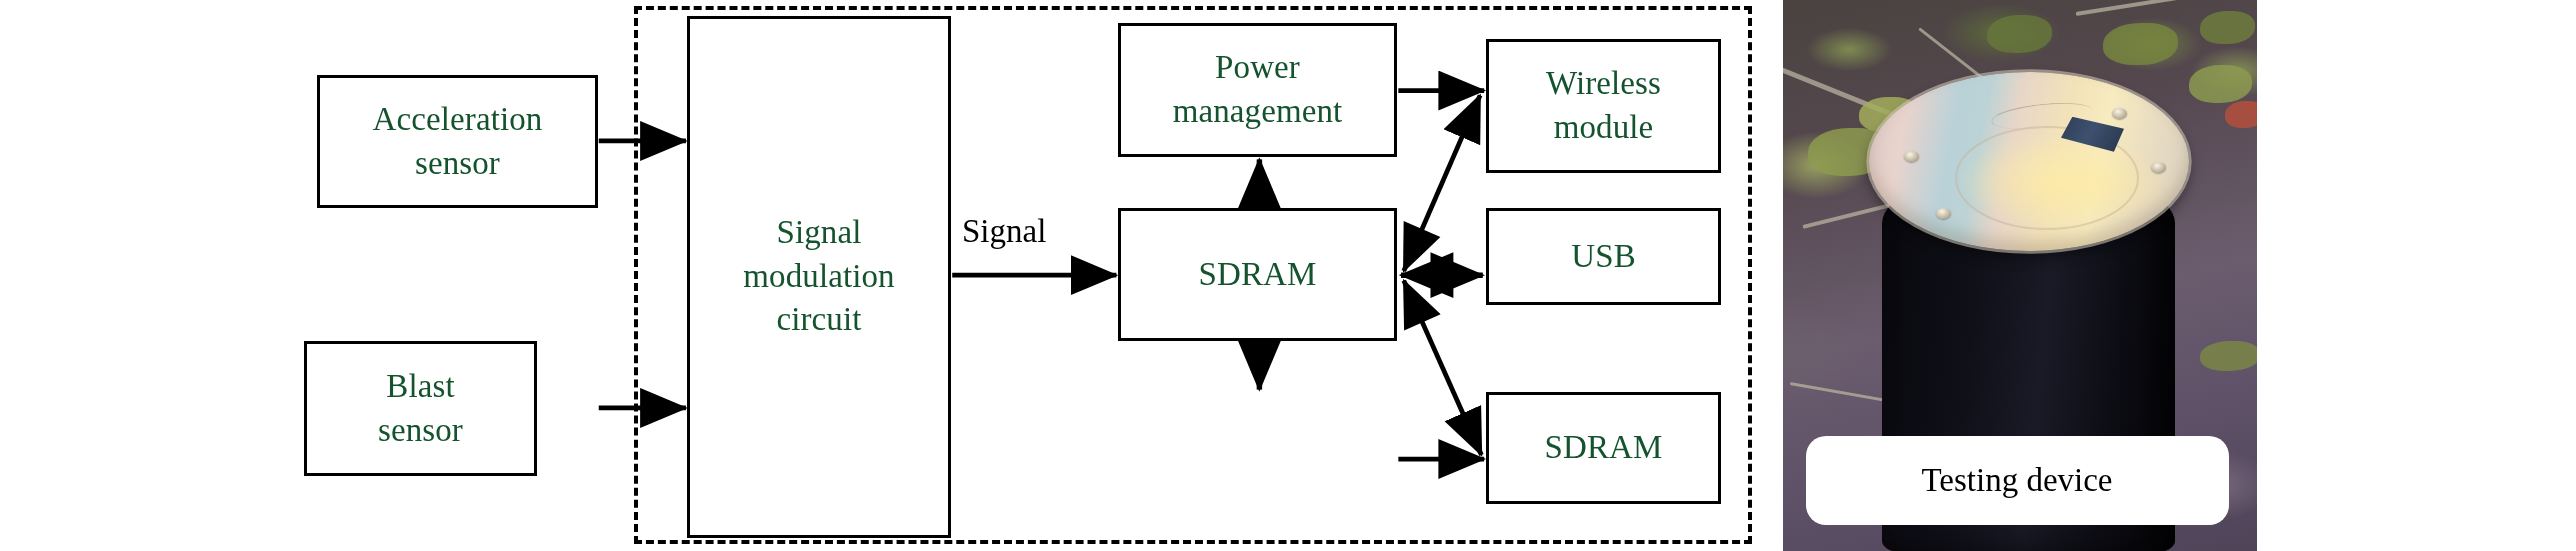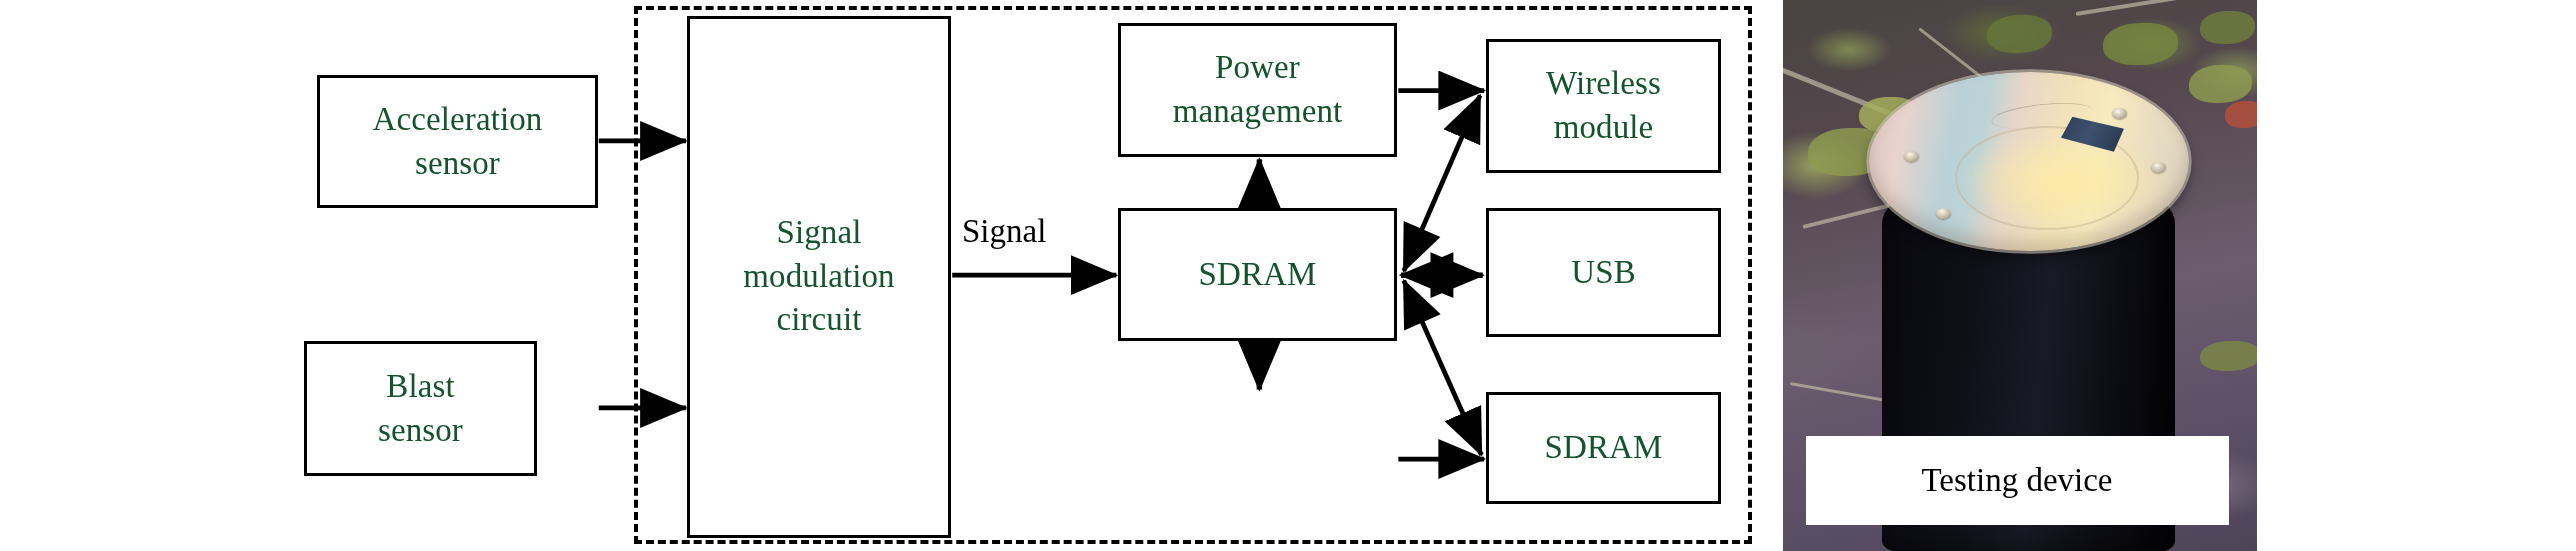--- a/index.html
+++ b/index.html
@@ -181,20 +181,21 @@
     position: absolute;
     background: #ffffff;
     display: flex;
     align-items: center;
     justify-content: center;
     color: #000000;
     font-size: 33px;
     line-height: 1;
     white-space: nowrap;
     z-index: 8;
+    border-radius: 20px;
   }
 </style>
 </head>
 <body>
 
 <div id="root">
 
   <div class="dashed-enclosure" style="left:634px; top:5.5px; width:1118px; height:538px;"></div>
 
   <svg class="wire-layer" viewBox="0 0 3780 809">
@@ -242,21 +243,21 @@
 
   <div class="block" style="left:1118px; top:23px; width:279px; height:134px;">Power
 management</div>
 
   <div class="block" style="left:1118px; top:208px; width:279px; height:133px;">SDRAM</div>
 
 
   <div class="block" style="left:1486px; top:23px; width:235px; height:134px;margin-top:16px;">Wireless
 module</div>
 
-  <div class="block" style="left:1486px; top:208px; width:235px; height:129px;">USB</div>
+  <div class="block" style="left:1486px; top:208px; width:235px; height:97px;">USB</div>
 
   <div class="block" style="left:1486px; top:392px; width:235px; height:112px;">SDRAM</div>
 
   <div class="photo" style="left:1783px; top:0px; width:474px; height:551px;">
 
     <div class="photo-ground"></div>
 
     <div class="photo-twig" style="left:-6.8px; top:65px;  width:170px; height:4.8px;  transform:rotate(22deg);"></div>
     <div class="photo-twig" style="left:20.4px;  top:225px; width:204px; height:4.1px;  transform:rotate(-14deg);"></div>
     <div class="photo-twig" style="left:136px; top:27px;  width:143px; height:3.4px;  transform:rotate(38deg);"></div>

